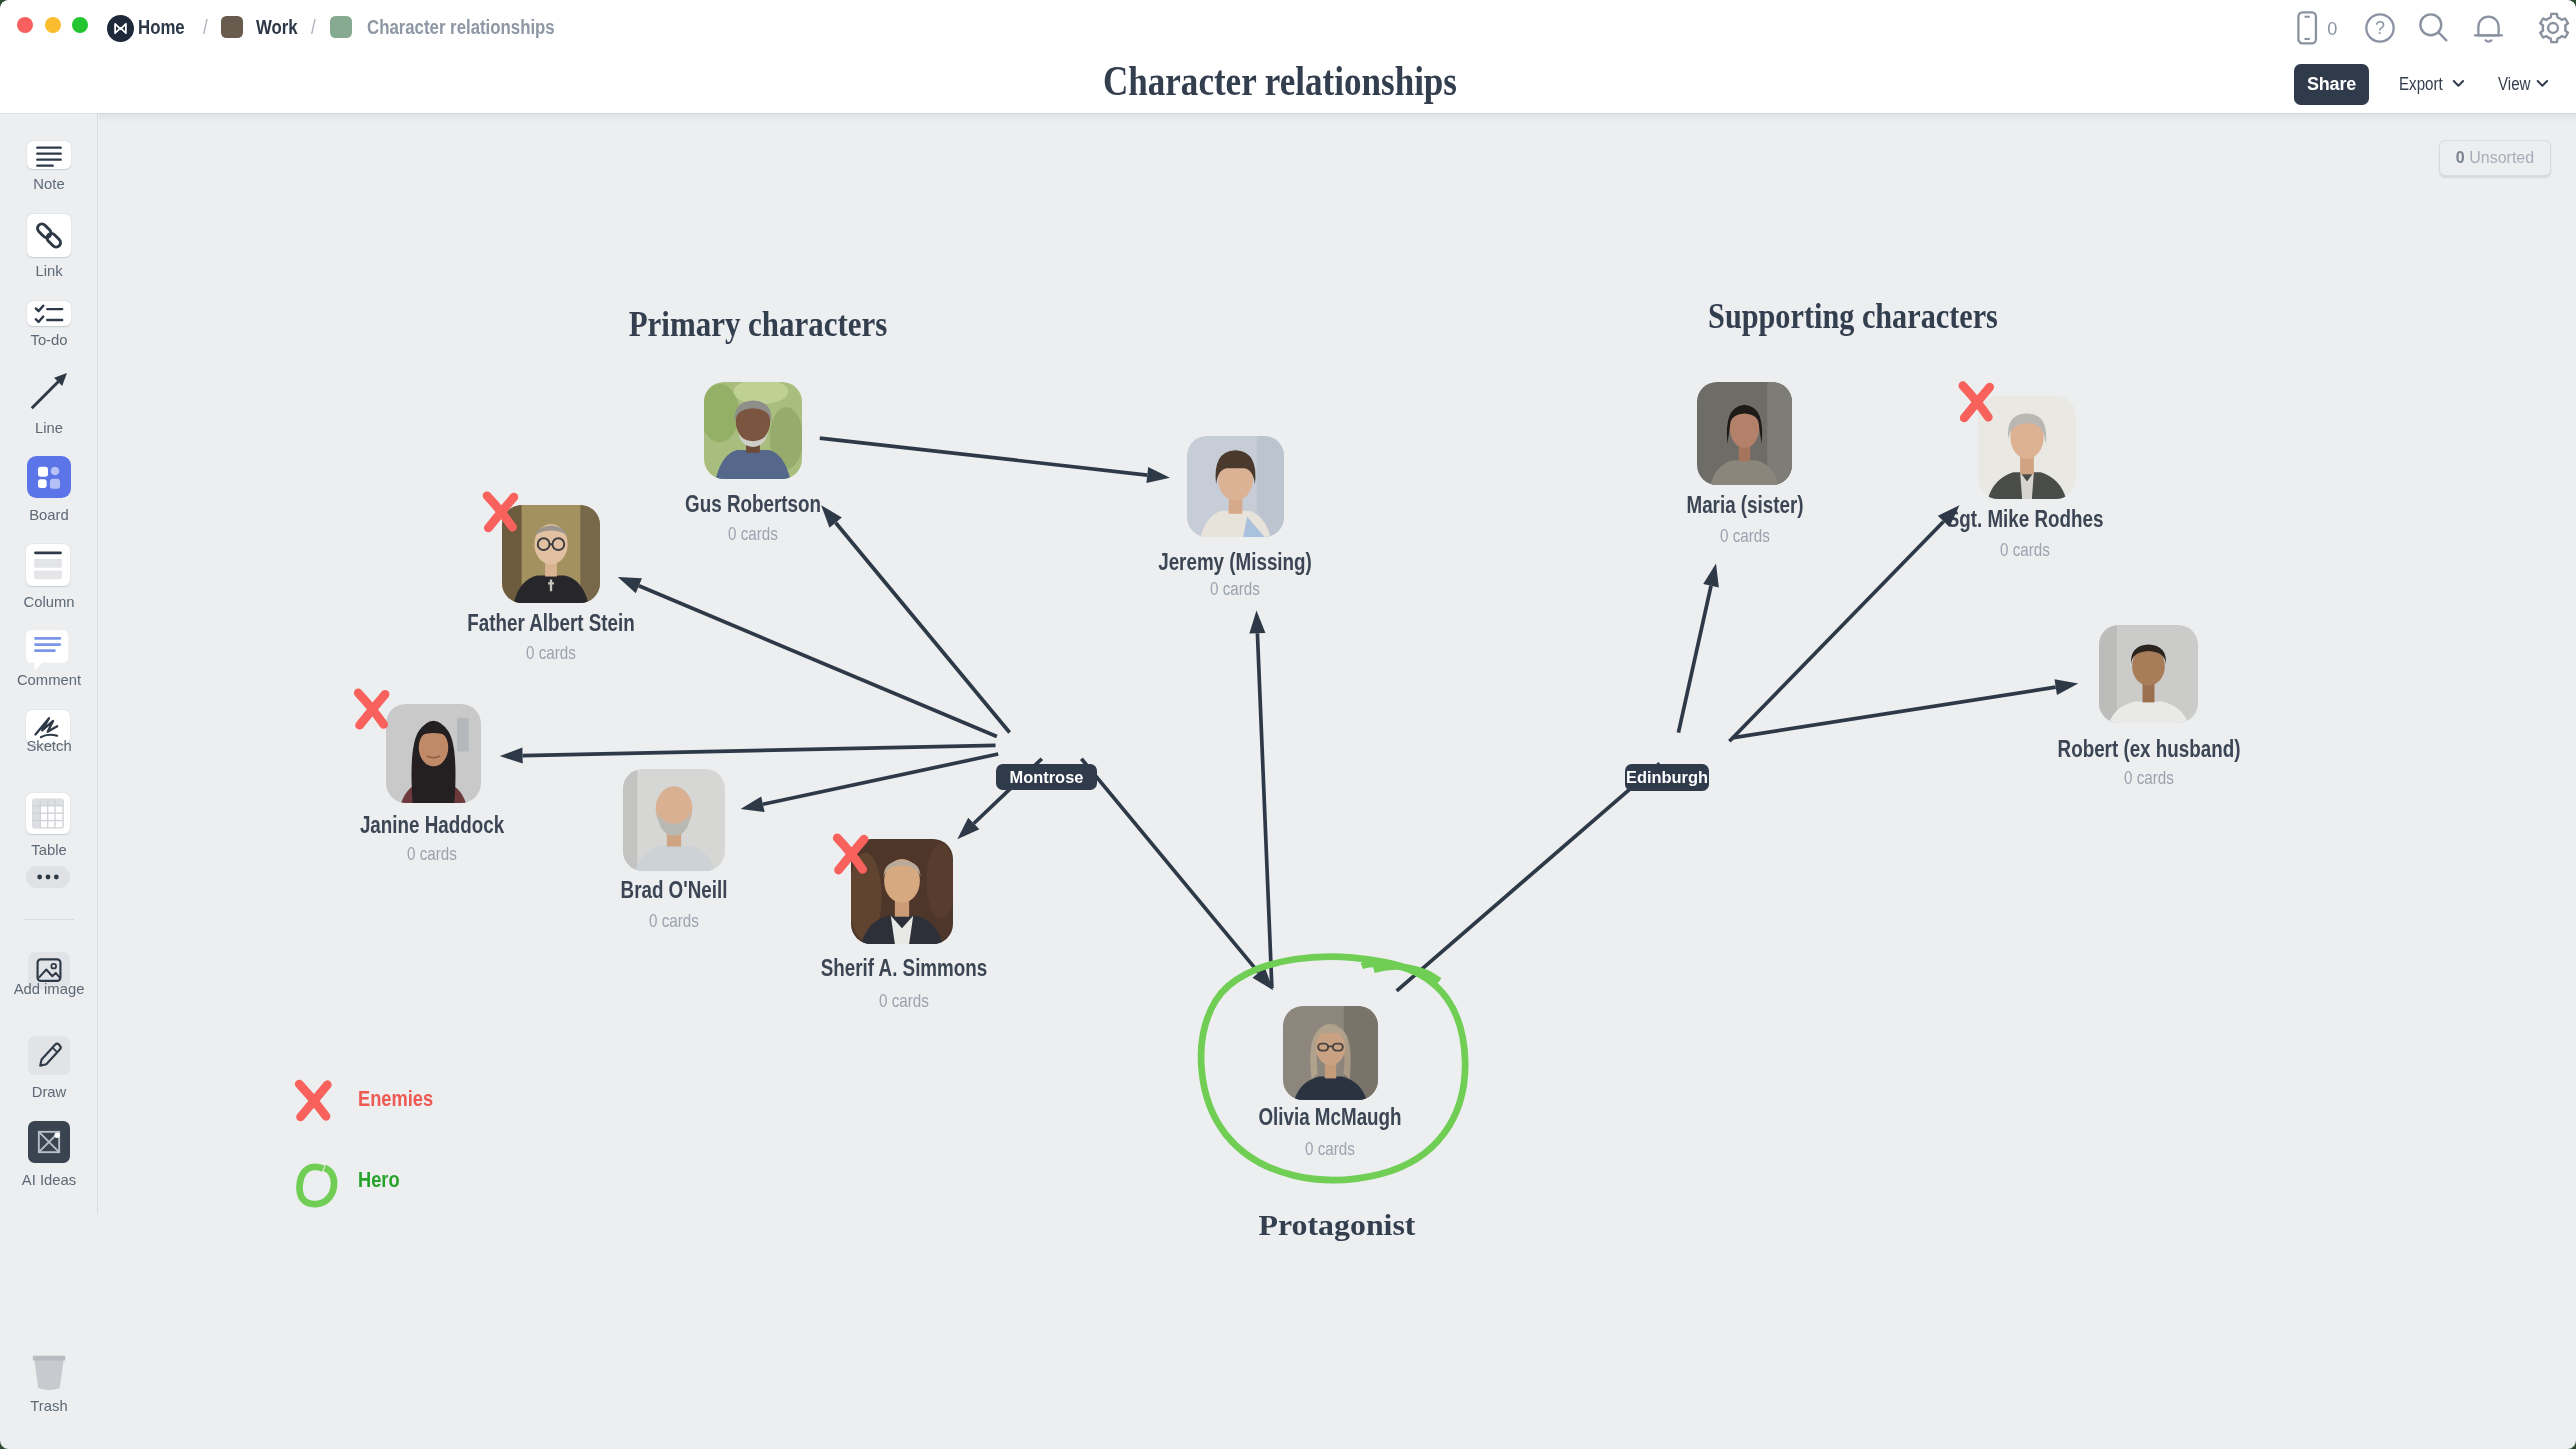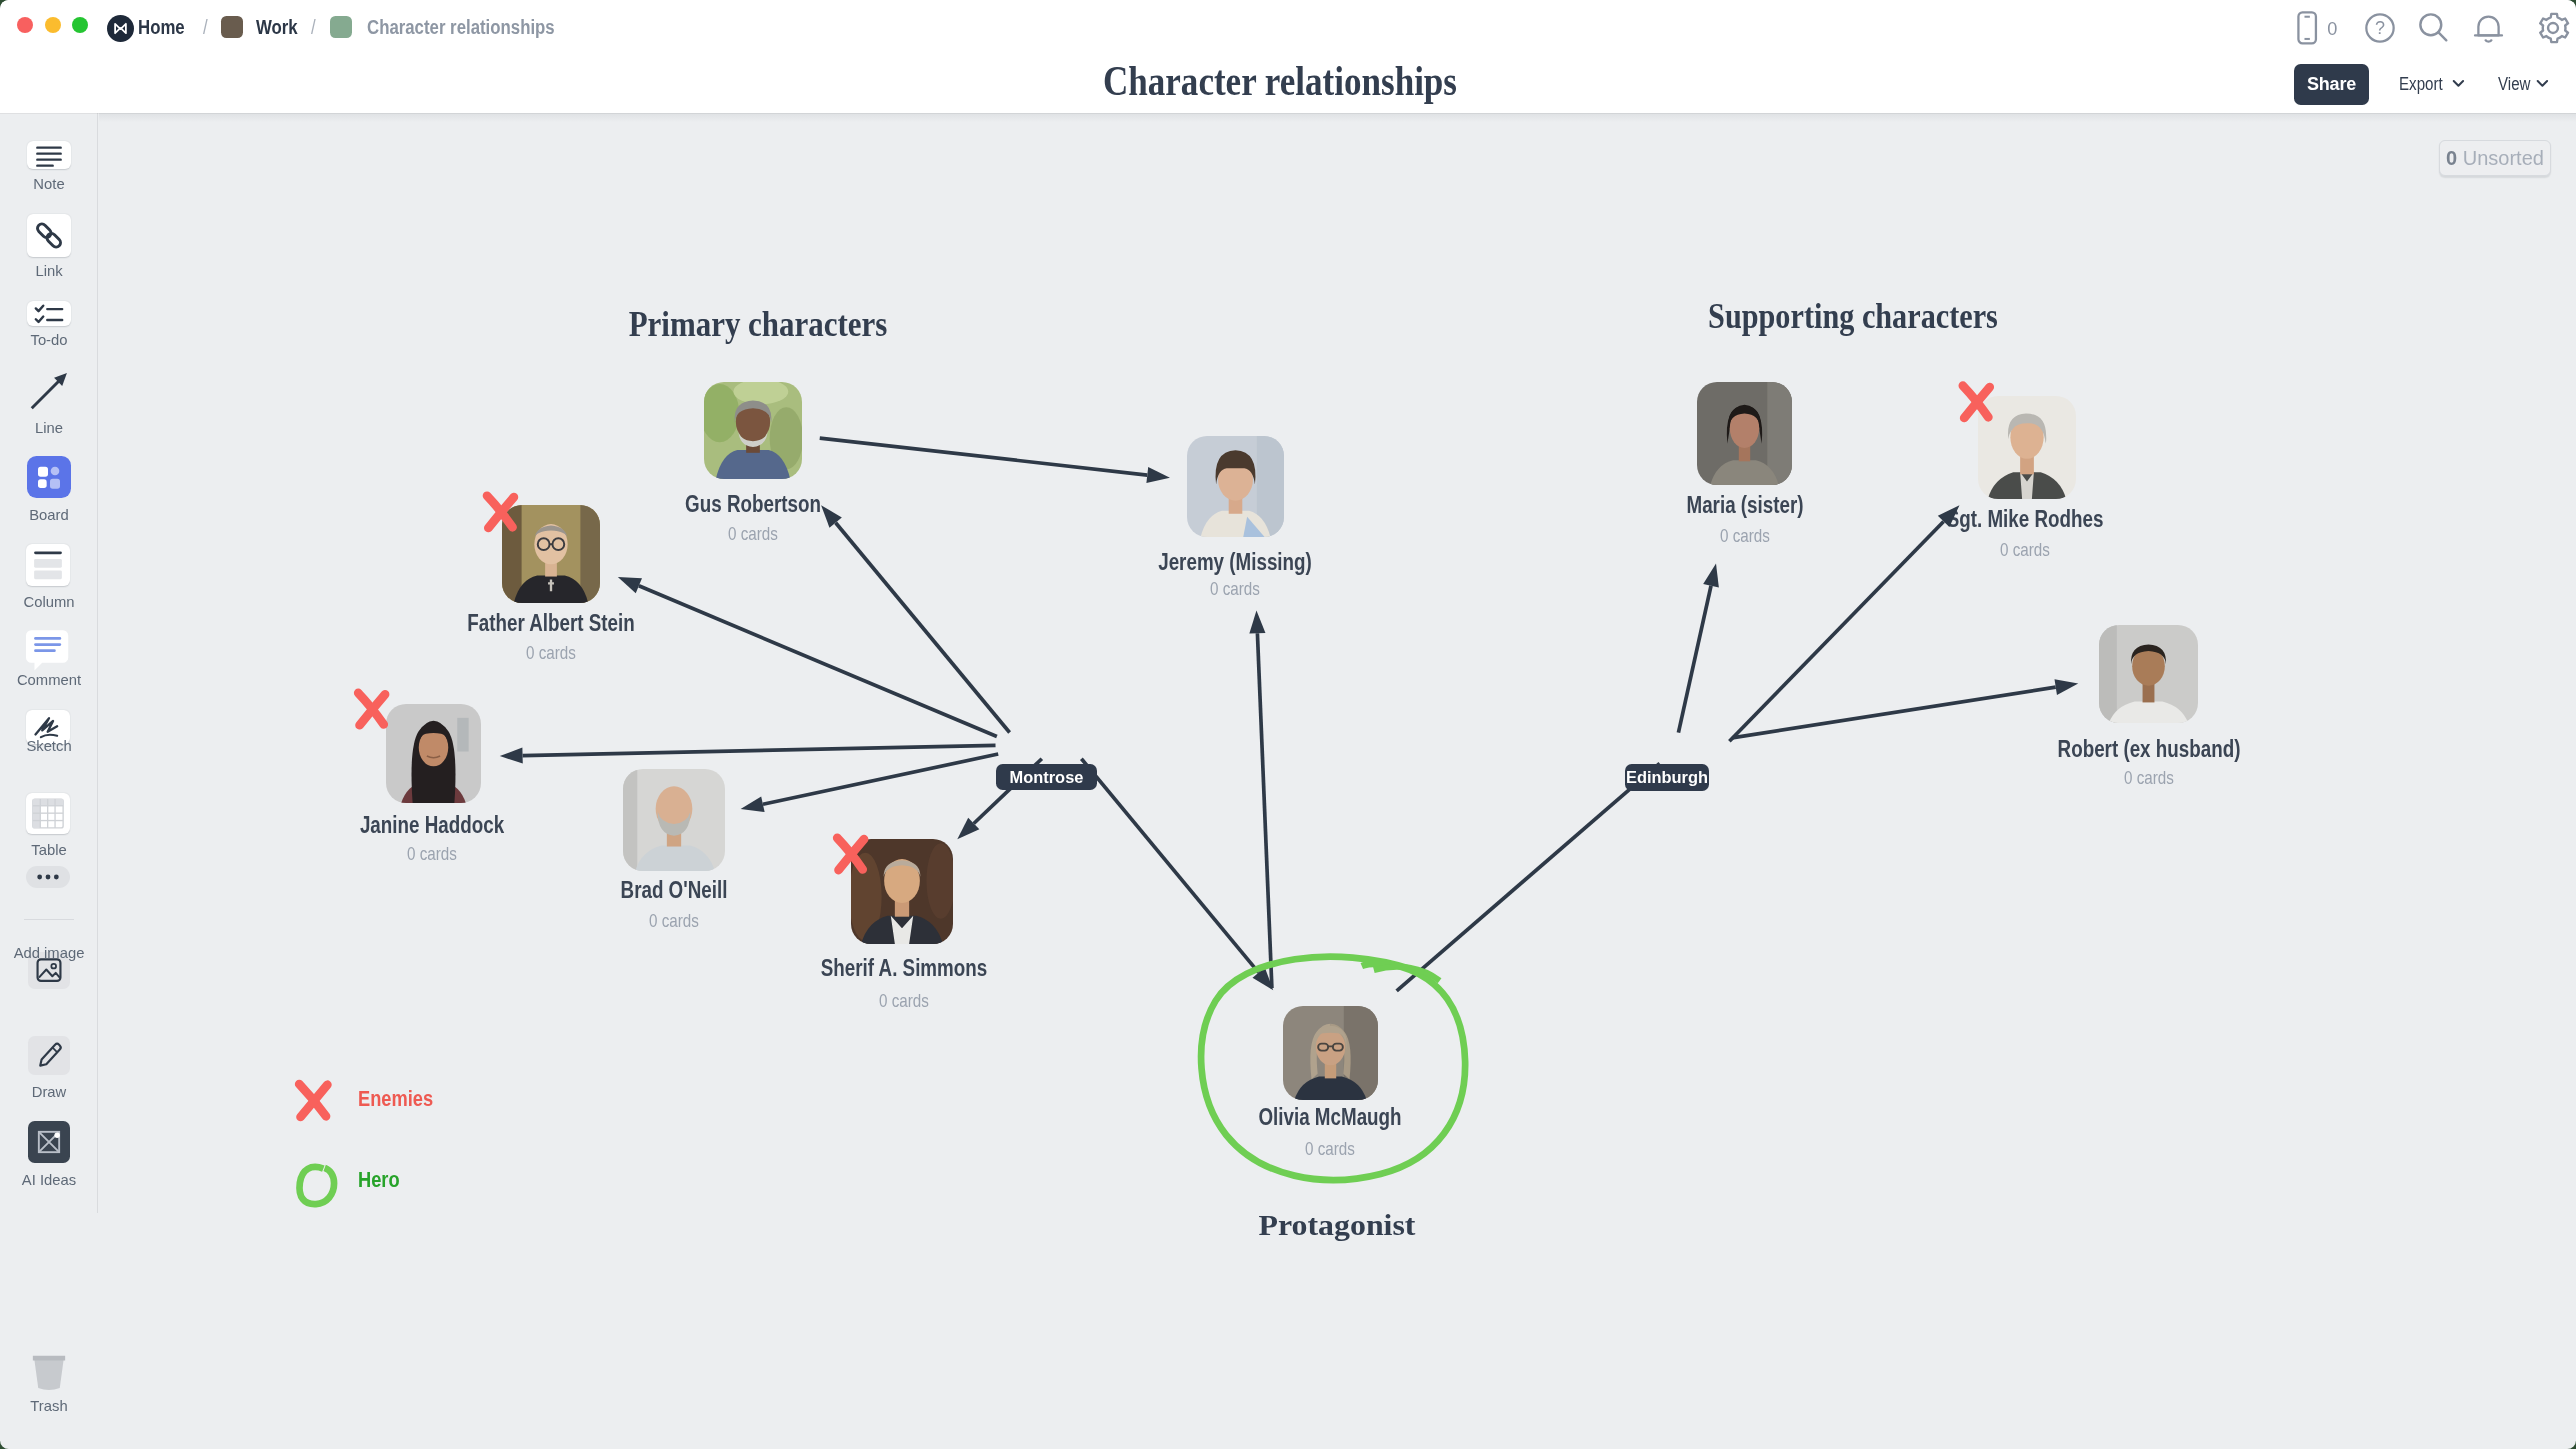--- a/index.html
+++ b/index.html
@@ -26,21 +26,21 @@
   .pill { position:absolute; background:#2f3a4b; border-radius:6.7px; color:#fff; font-weight:700; font-size:16.4px;
           text-align:center; z-index:6; display:flex; align-items:center; justify-content:center;margin-top:32px; }
   #arrows { position:absolute; left:0; top:0; z-index:2; }
   #annot { position:absolute; left:0; top:0; z-index:7; pointer-events:none; }
   .toolcard { position:absolute; left:27px; width:44px; background:#fff; border-radius:6px;
               box-shadow:0 0.7px 1.3px rgba(30,40,50,0.18); }
   .toollabel { position:absolute; width:98px; left:0; text-align:center; font-size:14.8px; color:#5e6977; }
   .iconsvg { position:absolute; }
   #unsorted { position:absolute; left:2439px; top:140px; width:112px; height:36px; background:#edeef0;
        border:1.3px solid #d7dade; border-radius:6px; box-shadow:0 1.3px 1.3px rgba(30,40,50,0.10);
-       font-size:20px; color:#a7aeb9; text-align:center; line-height:34px; }
+       font-size:16px; color:#a7aeb9; text-align:center; line-height:34px; }
   #unsorted b { color:#79828f; }
   #sharebtn { position:absolute; left:2294px; top:64px; width:75px; height:41px; background:#2f3a4b; border-radius:6.7px;
        color:#ffffff; font-size:18px; font-weight:700; text-align:center; line-height:41px; z-index:6; letter-spacing:-0.2px; }
   .menu { position:absolute; top:64px; height:41px; line-height:41px; font-size:18px; color:#323d4e; z-index:6; transform:scaleX(0.84); transform-origin:left center; }
 </style>
 </head>
 <body>
 <div id="win">
 
   <div id="header">
@@ -204,21 +204,21 @@
 
     <div style="position:absolute; left:24px; top:806px; width:50px; height:1.3px; background:#d8dade;"></div>
 
     <div style="position:absolute; left:27.5px; top:839px; width:42px; height:37px; background:#e2e3e6; border-radius:6.7px;">
       <svg width="42" height="37" viewBox="0 0 62 55">
         <rect x="14" y="11" width="34" height="32" rx="5" fill="none" stroke="#2e3947" stroke-width="3.2"></rect>
         <circle cx="38" cy="21" r="3.5" fill="none" stroke="#2e3947" stroke-width="2.6"></circle>
         <path d="M16 38 L27 26 L36 36 L41 31 L47 38" fill="none" stroke="#2e3947" stroke-width="3" stroke-linejoin="round"></path>
       </svg>
     </div>
-    <div class="toollabel" style="top:832px;text-align:center;">Add image</div>
+    <div class="toollabel" style="top:868px;text-align:center;">Add image</div>
 
     <div style="position:absolute; left:27.5px; top:923px; width:42px; height:39px; background:#e2e3e6; border-radius:6.7px;">
       <svg width="42" height="39" viewBox="0 0 62 58">
         <path d="M18 44 L20 35 L40 13 Q43 10 46 13 L47 14 Q50 17 47 20 L27 42 Z" fill="none" stroke="#2e3947" stroke-width="3.2" stroke-linejoin="round"></path>
         <line x1="36" y1="17" x2="43" y2="24" stroke="#2e3947" stroke-width="2.6"></line>
       </svg>
     </div>
     <div class="toollabel" style="top:971px;">Draw</div>
 
     <div style="position:absolute; left:27.5px; top:1008px; width:42px; height:42px; background:#3a4450; border-radius:6.7px;">

